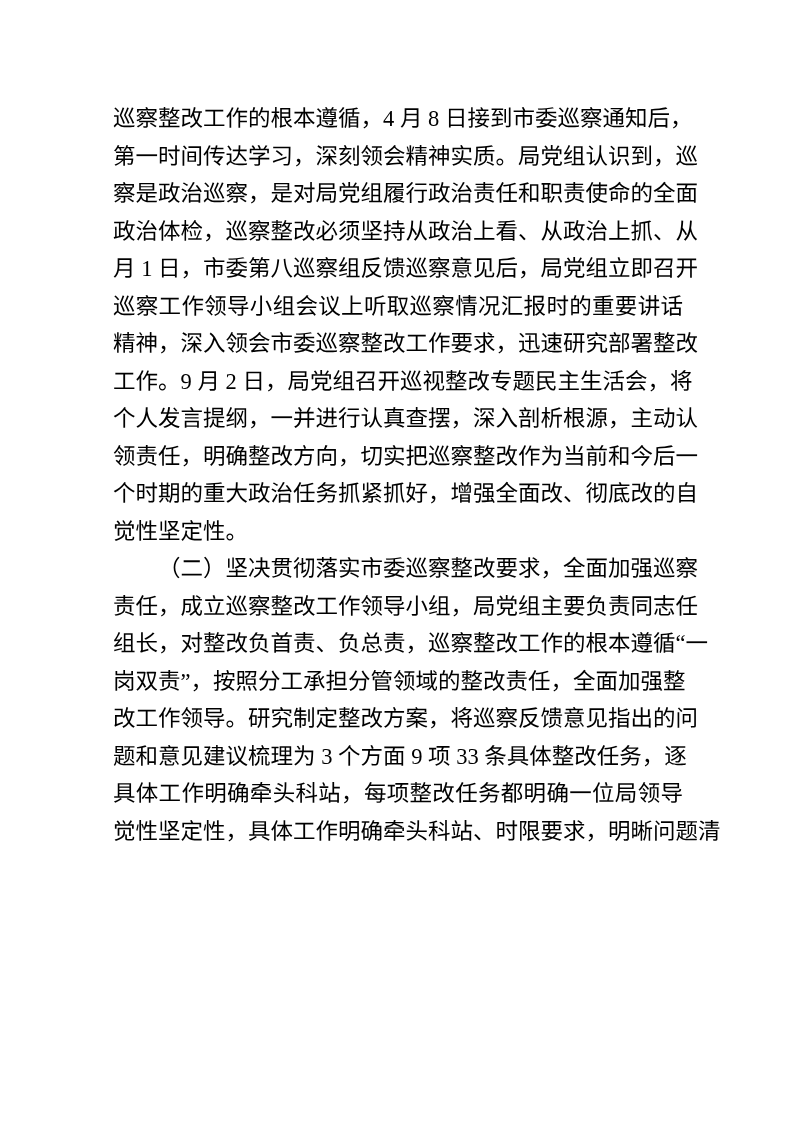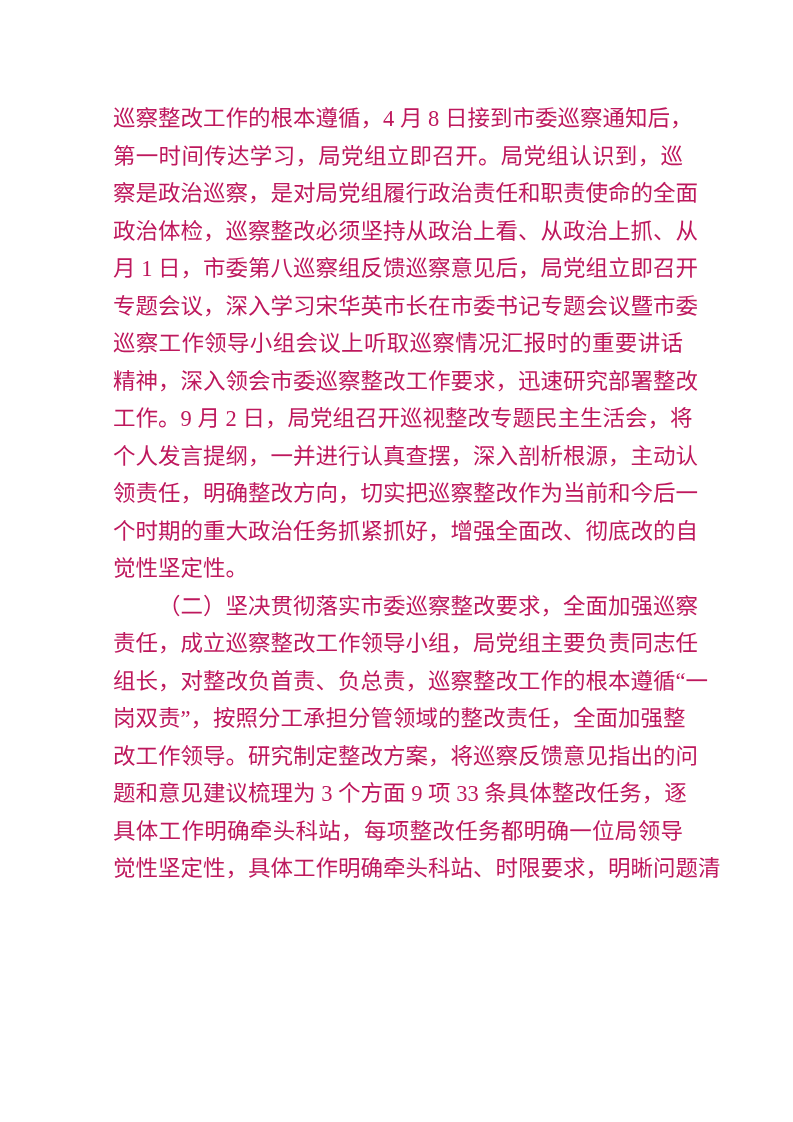--- a/index.html
+++ b/index.html
@@ -13,21 +13,21 @@
     height: 1122px;
     background: #ffffff;
     overflow: hidden;
     font-family: "Liberation Serif", "DejaVu Serif", serif;
   }
   .text-block {
     position: absolute;
     left: 113px;
     top: 100px;
     width: 570px;
-    color: #be185d;
+    color: #000000;
   }
   .line {
     margin: 0;
     padding: 0;
     height: 37.5px;
     line-height: 37.5px;
     font-size: 22.5px;
     white-space: nowrap;
     text-align: justify;
     text-align-last: justify;
@@ -43,25 +43,24 @@
   }
 </style>
 </head>
 <body>
 
 <div class="page">
   <div class="text-block">
 
     <div>
       <p class="line">巡察整改工作的根本遵循，4 月 8 日接到市委巡察通知后，</p>
-      <p class="line">第一时间传达学习，局党组立即召开。局党组认识到，巡</p>
+      <p class="line">第一时间传达学习，深刻领会精神实质。局党组认识到，巡</p>
       <p class="line">察是政治巡察，是对局党组履行政治责任和职责使命的全面</p>
       <p class="line">政治体检，巡察整改必须坚持从政治上看、从政治上抓、从</p>
       <p class="line">月 1 日，市委第八巡察组反馈巡察意见后，局党组立即召开</p>
-      <p class="line">专题会议，深入学习宋华英市长在市委书记专题会议暨市委</p>
       <p class="line">巡察工作领导小组会议上听取巡察情况汇报时的重要讲话</p>
       <p class="line">精神，深入领会市委巡察整改工作要求，迅速研究部署整改</p>
       <p class="line">工作。9 月 2 日，局党组召开巡视整改专题民主生活会，将</p>
       <p class="line">个人发言提纲，一并进行认真查摆，深入剖析根源，主动认</p>
       <p class="line">领责任，明确整改方向，切实把巡察整改作为当前和今后一</p>
       <p class="line">个时期的重大政治任务抓紧抓好，增强全面改、彻底改的自</p>
       <p class="line para-end">觉性坚定性。</p>
     </div>
 
     <div>

